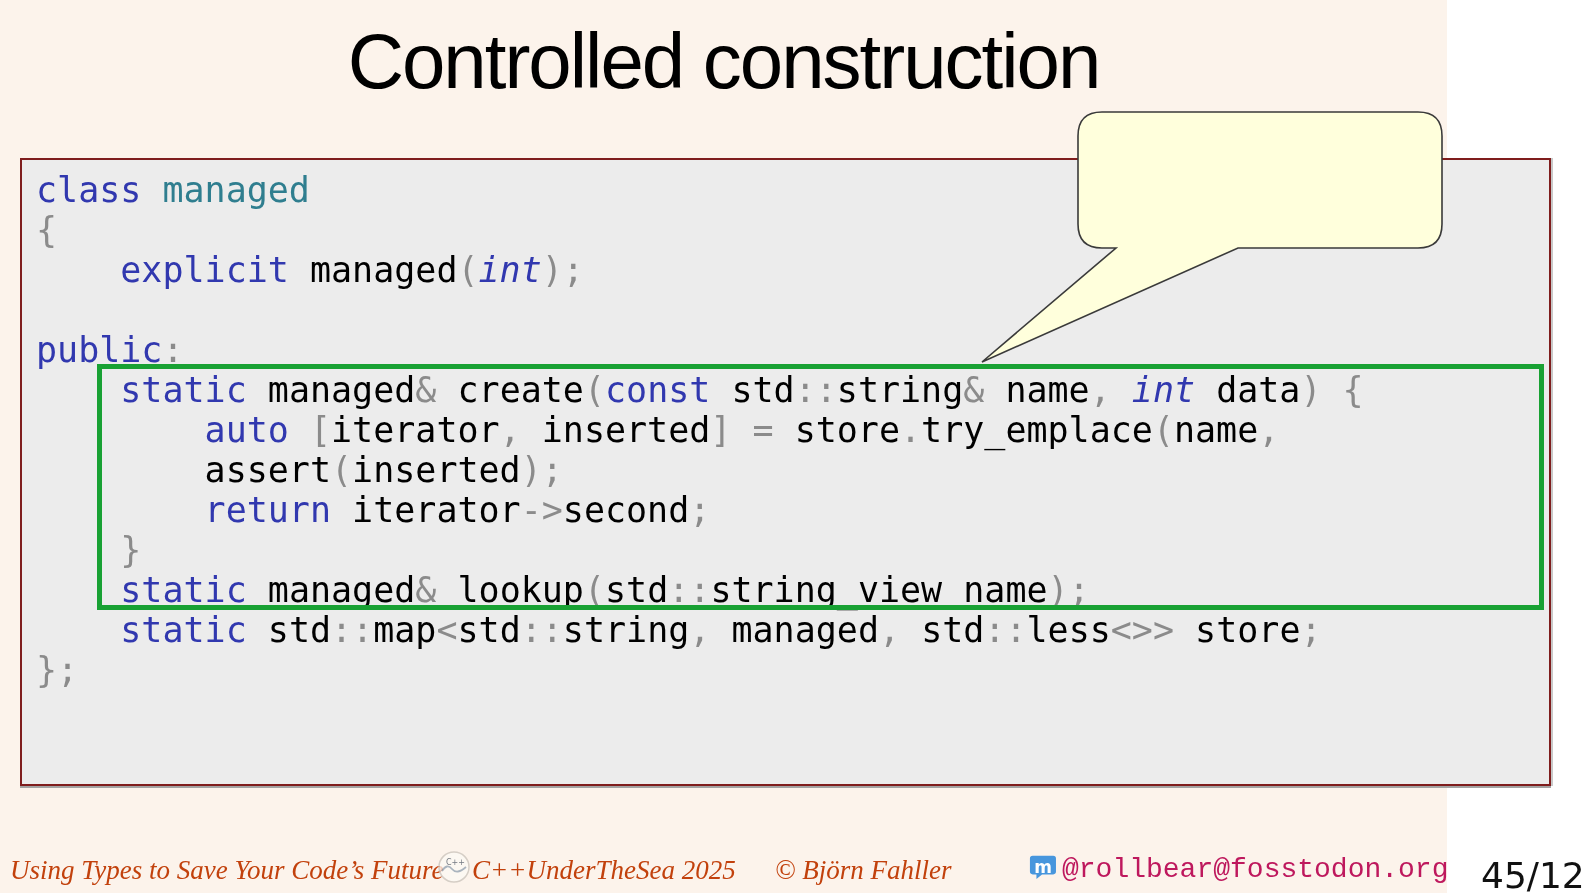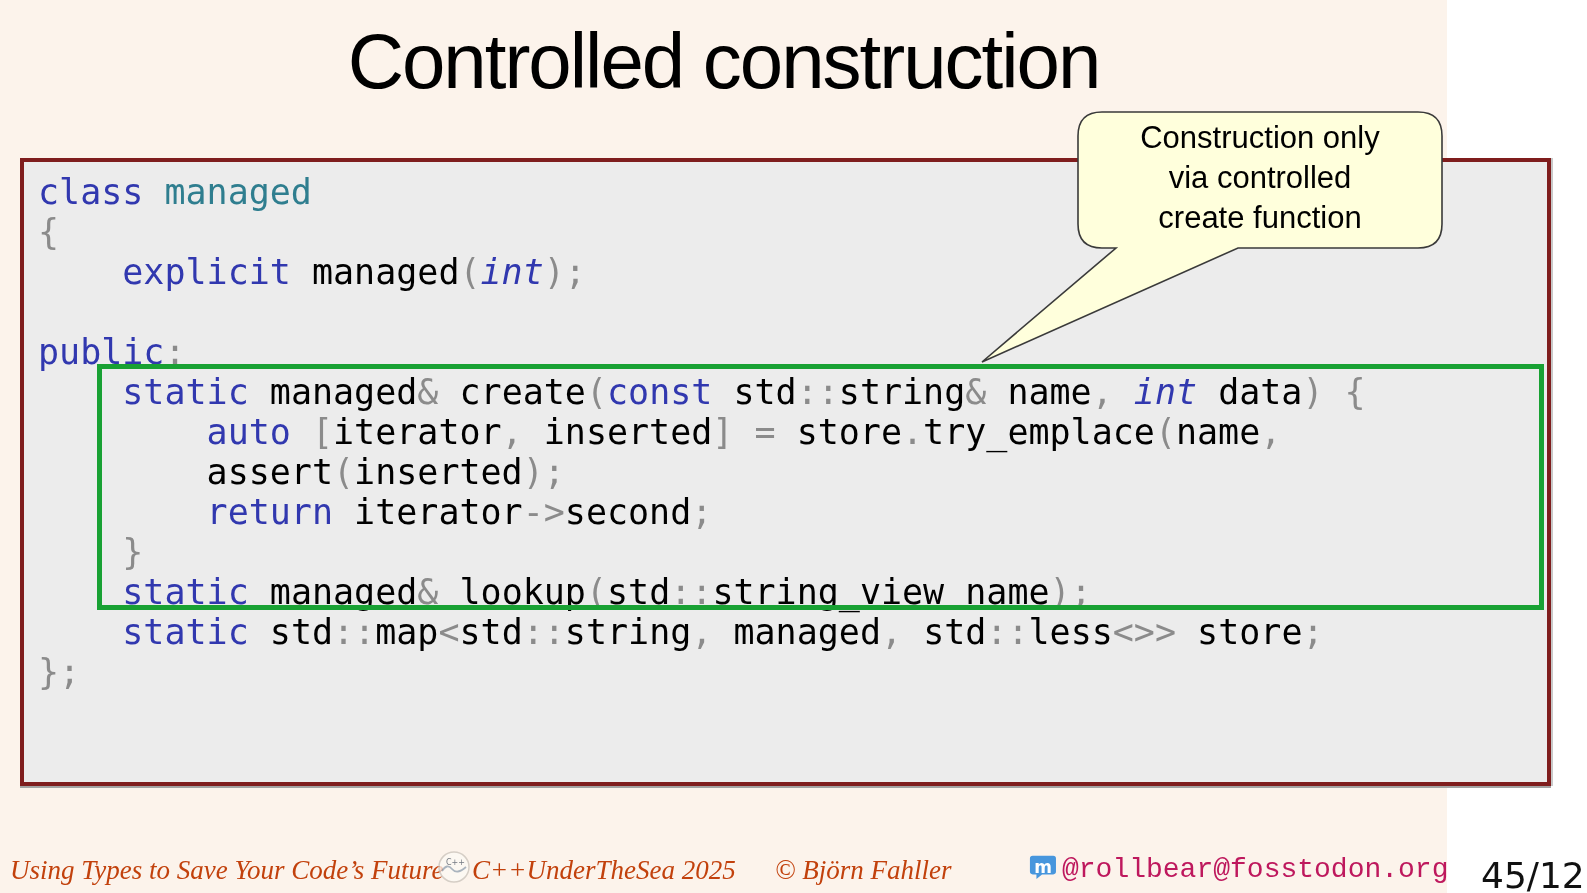--- a/index.html
+++ b/index.html
@@ -8,21 +8,21 @@
 
   .title{
     position:absolute;top:16px;left:0;width:100%;
     text-align:center;font-size:78px;letter-spacing:-2px;color:#000;
     font-family:"Liberation Sans",sans-serif;white-space:nowrap;
   }
 
   .code-panel{
     position:absolute;left:20px;top:158px;width:1531px;height:628px;
     background:var(--code-bg,#ececec);
-    border:4px solid #7f1d1d;
+    border:2px solid #7f1d1d;
     box-shadow:0 2px 0 #a3a3a3, 2px 0 0 #c9c9c9;
     box-sizing:border-box;
   }
   .code-listing{
     position:absolute;left:14px;top:10px;right:0;
     font-family:"DejaVu Sans Mono","Liberation Mono",monospace;
     font-size:35px;color:#000;
   }
   .code-line{height:40px;line-height:40px;white-space:pre;}
   .tok-kw{color:var(--kw,#3138af);}
@@ -87,25 +87,20 @@
         <div class="code-line"><span class="tok-p">};</span></div>
       </div>
   </div>
 
   <div class="highlight-box"></div>
 
   <svg class="callout-svg" viewBox="0 0 1587 893">
     <path id="bubble-path" d="M1102,112 H1418 Q1442,112 1442,136 V224 Q1442,248 1418,248 H1238 L982,362 L1116,248 H1102 Q1078,248 1078,224 V136 Q1078,112 1102,112 Z" fill="#ffffdc" stroke="#3a3a3a" stroke-width="1.6"></path>
   </svg>
 
-  <div class="callout-text">
-    <div>Construction only</div>
-    <div>via controlled</div>
-    <div>create function</div>
-  </div>
 
   <div class="footer">
     <span class="serif f-pres">Using Types to Save Your Code’s Future</span>
 
     <svg class="conf-logo" viewBox="0 0 34 34">
       <circle cx="17" cy="17" r="15" fill="#fdfaf5" stroke="#c9c2ba" stroke-width="1.5"></circle>
       <path d="M5,21 Q10,13 15,19 T29,17" fill="none" stroke="#8fa0b0" stroke-width="1.8"></path>
       <text x="9" y="15" font-size="8" fill="#44505e" font-family="DejaVu Sans, sans-serif">C++</text>
     </svg>
 

